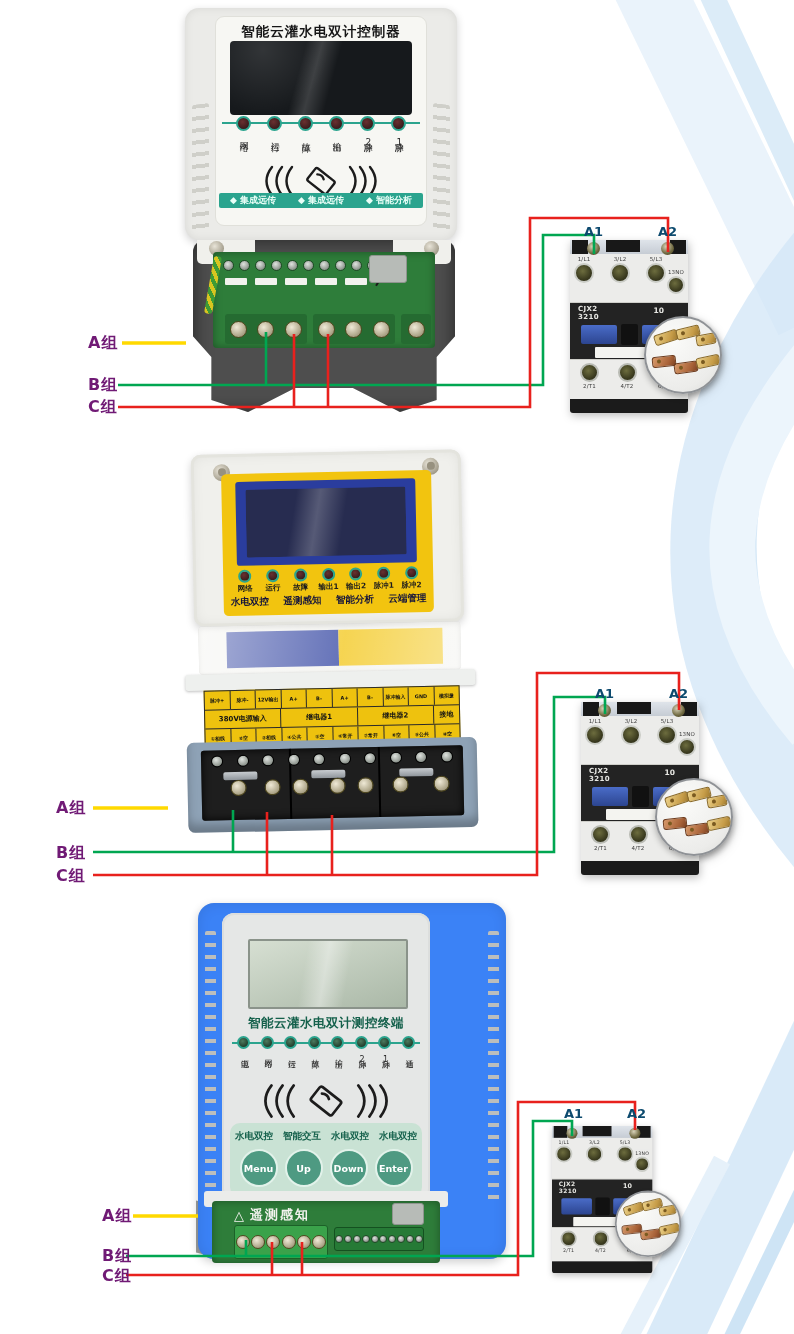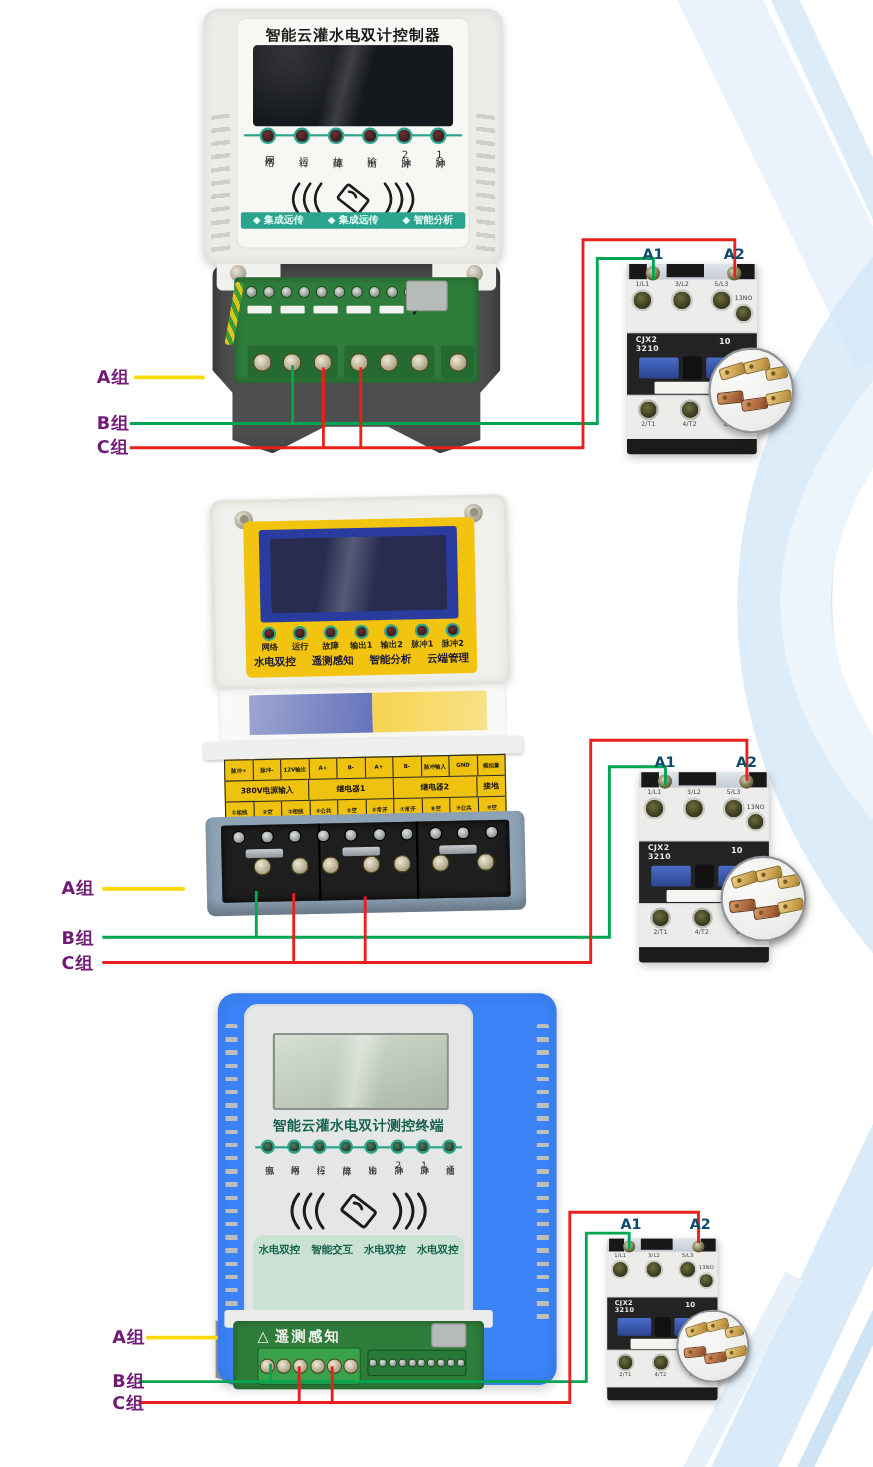--- a/index.html
+++ b/index.html
@@ -622,20 +622,26 @@
               <path d="M58,15 q4,-3 8,0"></path>
             </g>
         </svg>
         <div class="abs d3-panel">
           <div class="d3-panel-features">
               <span>水电双控</span>
               <span>智能交互</span>
               <span>水电双控</span>
               <span>水电双控</span>
             </div>
+          <div class="d3-buttons">
+              <div class="d3-btn">Menu</div>
+              <div class="d3-btn">Up</div>
+              <div class="d3-btn">Down</div>
+              <div class="d3-btn">Enter</div>
+            </div>
         </div>
       </div>
       <div class="abs d3-casebottom"></div>
       <div class="abs pcb d3-pcb">
         <div class="d3-warning">
           <span class="tri">△</span>
           <span>遥测感知</span>
         </div>
         <div class="simslot" style="right:16px;top:2px;width:30px;height:20px;"></div>
         <div class="abs tblock d3-terms">

